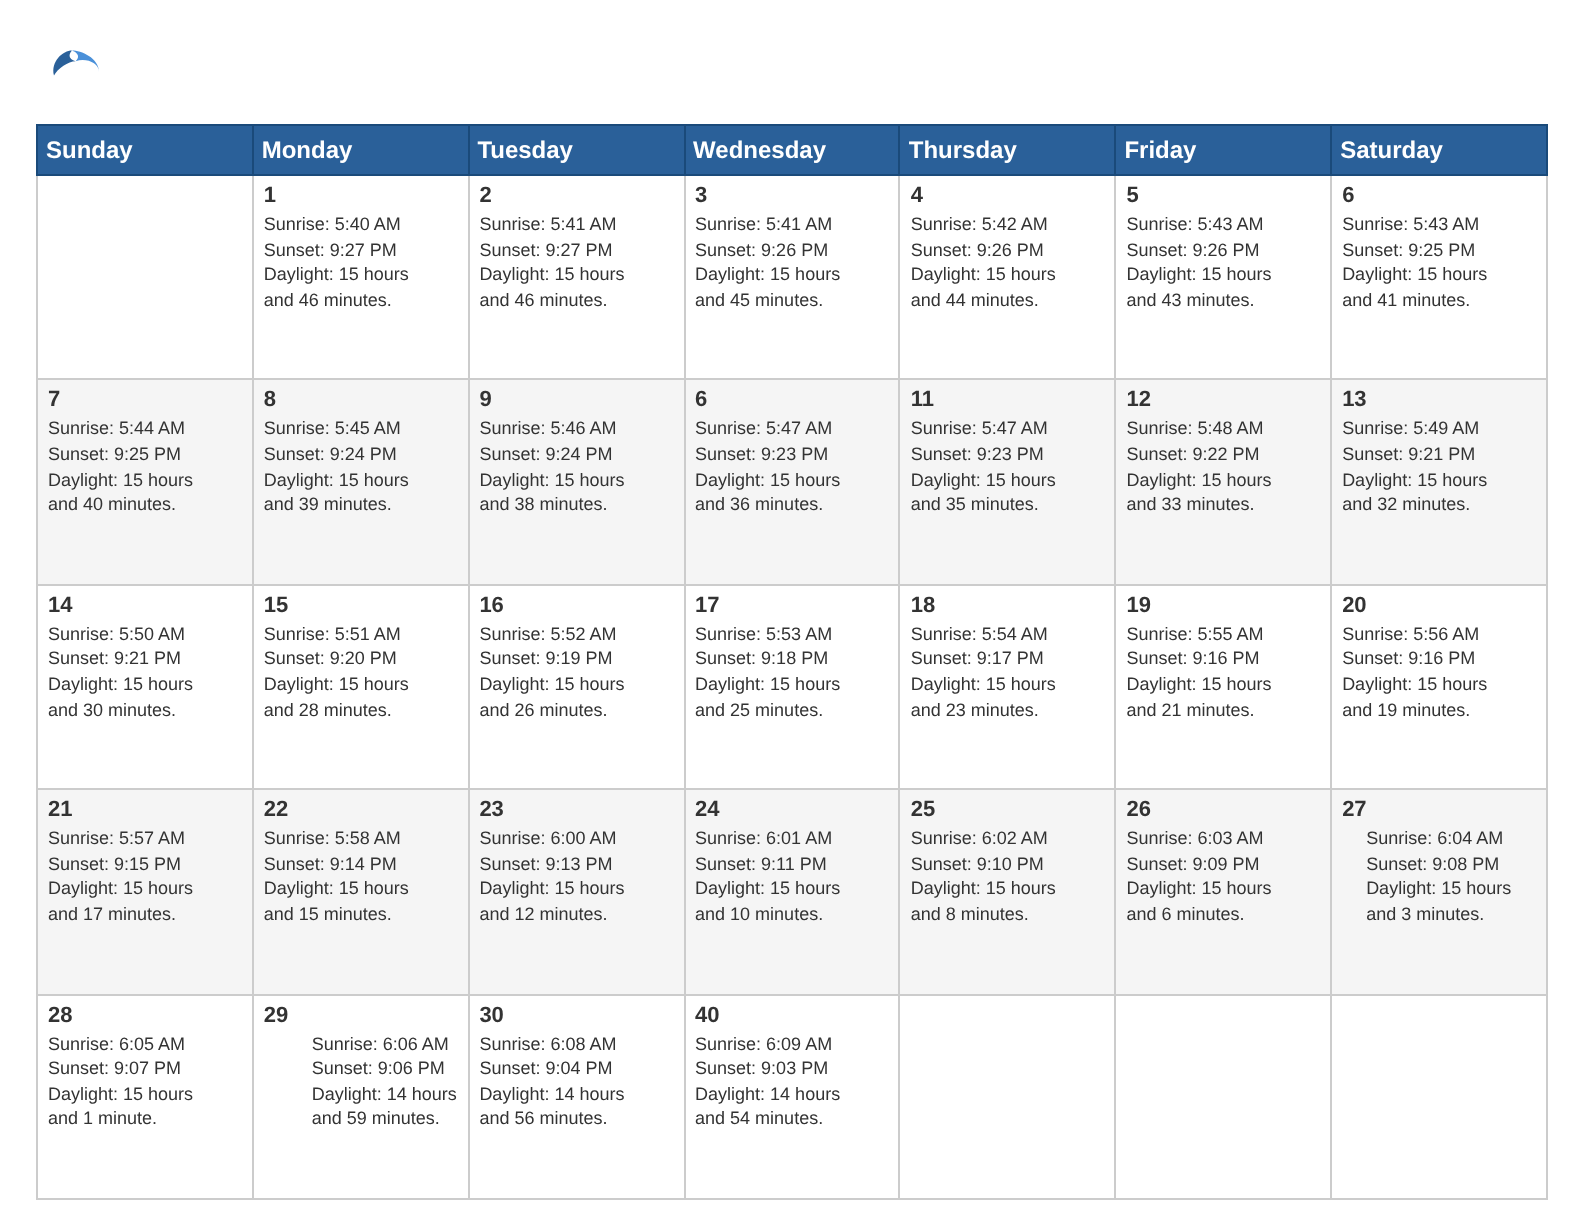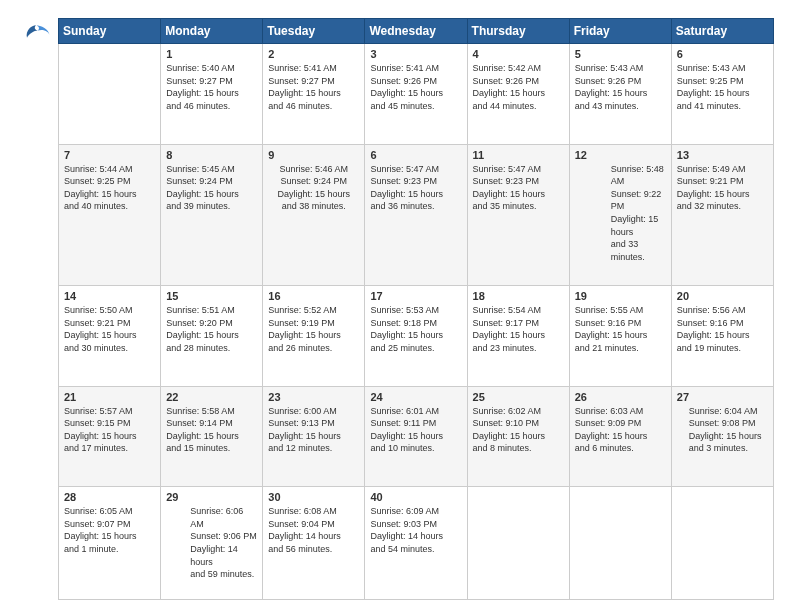--- a/index.html
+++ b/index.html
@@ -8,21 +8,21 @@
       height: 612px;
       font-family: Arial, sans-serif;
       background: #fff;
       overflow: hidden;
     }
     .page {
       width: 792px;
       height: 612px;
       padding: 18px 18px 12px 18px;
       display: flex;
-      flex-direction: row;
+      flex-direction: column;
     }
     .header {
       display: flex;
       justify-content: space-between;
       align-items: flex-start;
       margin-bottom: 8px;
     }
     .title-section {
       text-align: right;
     }
@@ -191,42 +191,42 @@
           </td>
           <td>
             <span class="day-number">8</span>
             <div class="day-info" style="white-space: pre-line;">Sunrise: 5:45 AM
 Sunset: 9:24 PM
 Daylight: 15 hours
 and 39 minutes.</div>
           </td>
           <td>
             <span class="day-number">9</span>
-            <div class="day-info" style="white-space: pre-line; text-align: center;">Sunrise: 5:46 AM
+            <div class="day-info" style="white-space: pre-line;">Sunrise: 5:46 AM
 Sunset: 9:24 PM
 Daylight: 15 hours
 and 38 minutes.</div>
           </td>
           <td>
             <span class="day-number">6</span>
             <div class="day-info" style="white-space: pre-line;">Sunrise: 5:47 AM
 Sunset: 9:23 PM
 Daylight: 15 hours
 and 36 minutes.</div>
           </td>
           <td>
             <span class="day-number">11</span>
             <div class="day-info" style="white-space: pre-line;">Sunrise: 5:47 AM
 Sunset: 9:23 PM
 Daylight: 15 hours
 and 35 minutes.</div>
           </td>
           <td>
             <span class="day-number">12</span>
-            <div class="day-info" style="white-space: pre-line; margin-left: 36px;">Sunrise: 5:48 AM
+            <div class="day-info" style="white-space: pre-line;">Sunrise: 5:48 AM
 Sunset: 9:22 PM
 Daylight: 15 hours
 and 33 minutes.</div>
           </td>
           <td>
             <span class="day-number">13</span>
             <div class="day-info" style="white-space: pre-line;">Sunrise: 5:49 AM
 Sunset: 9:21 PM
 Daylight: 15 hours
 and 32 minutes.</div>

